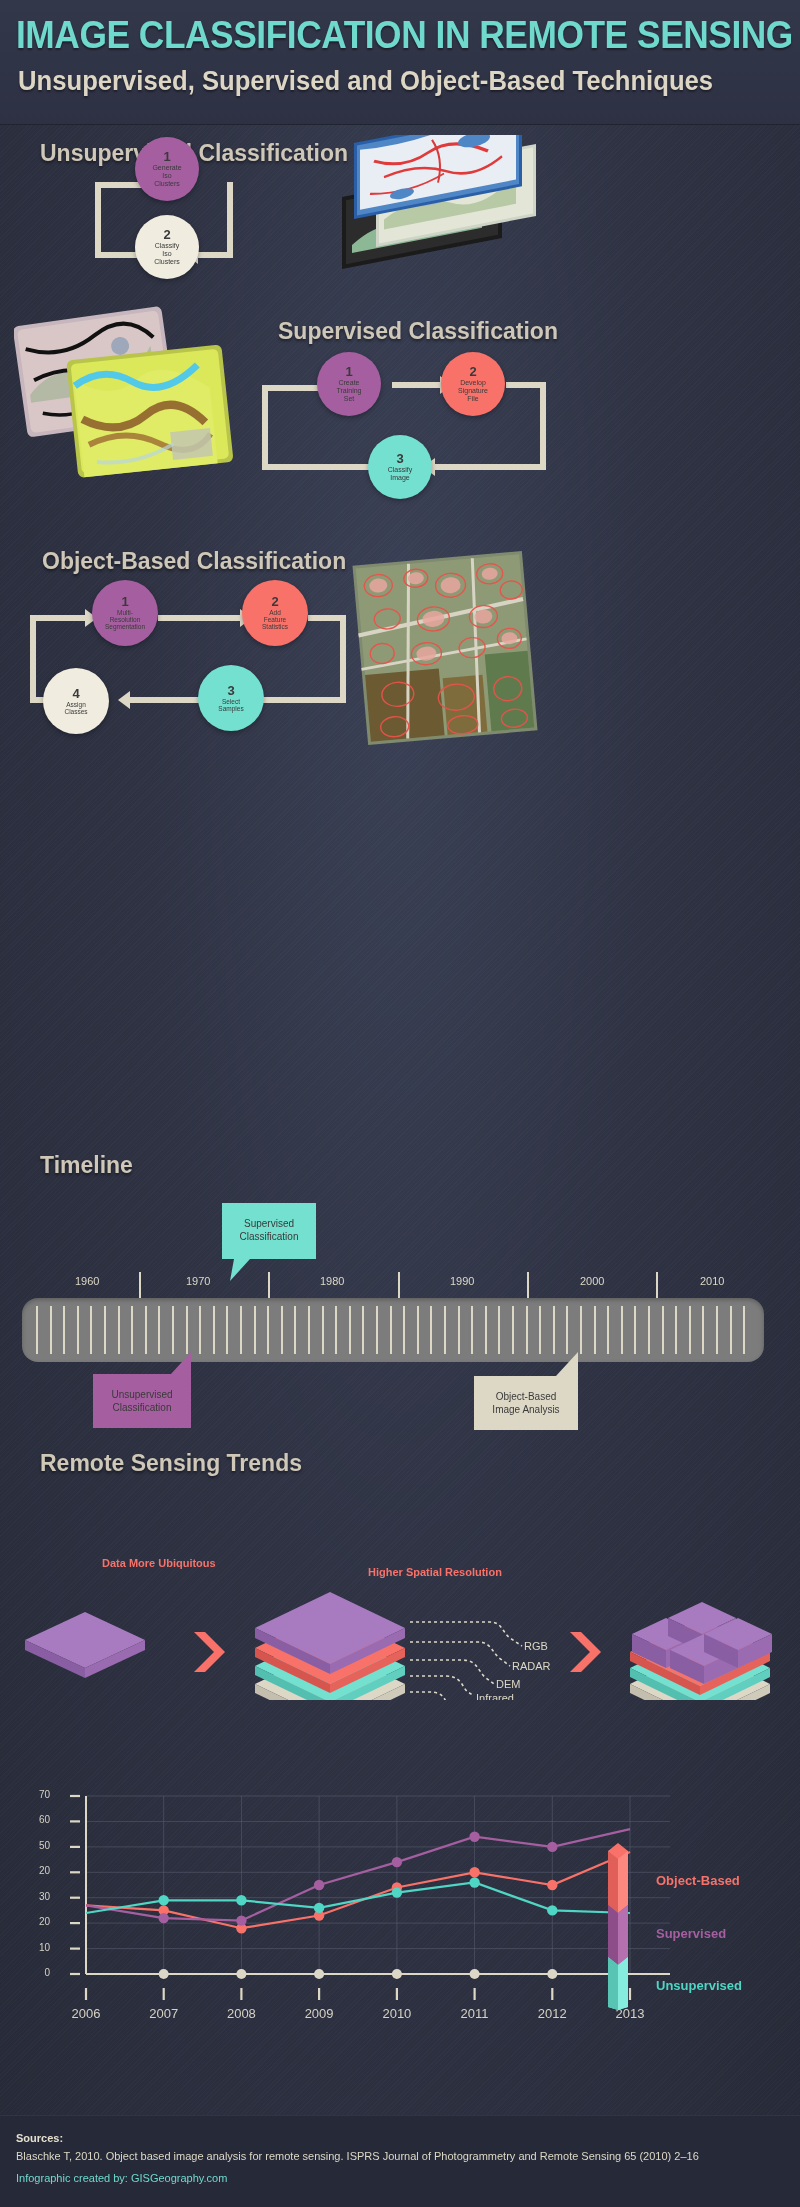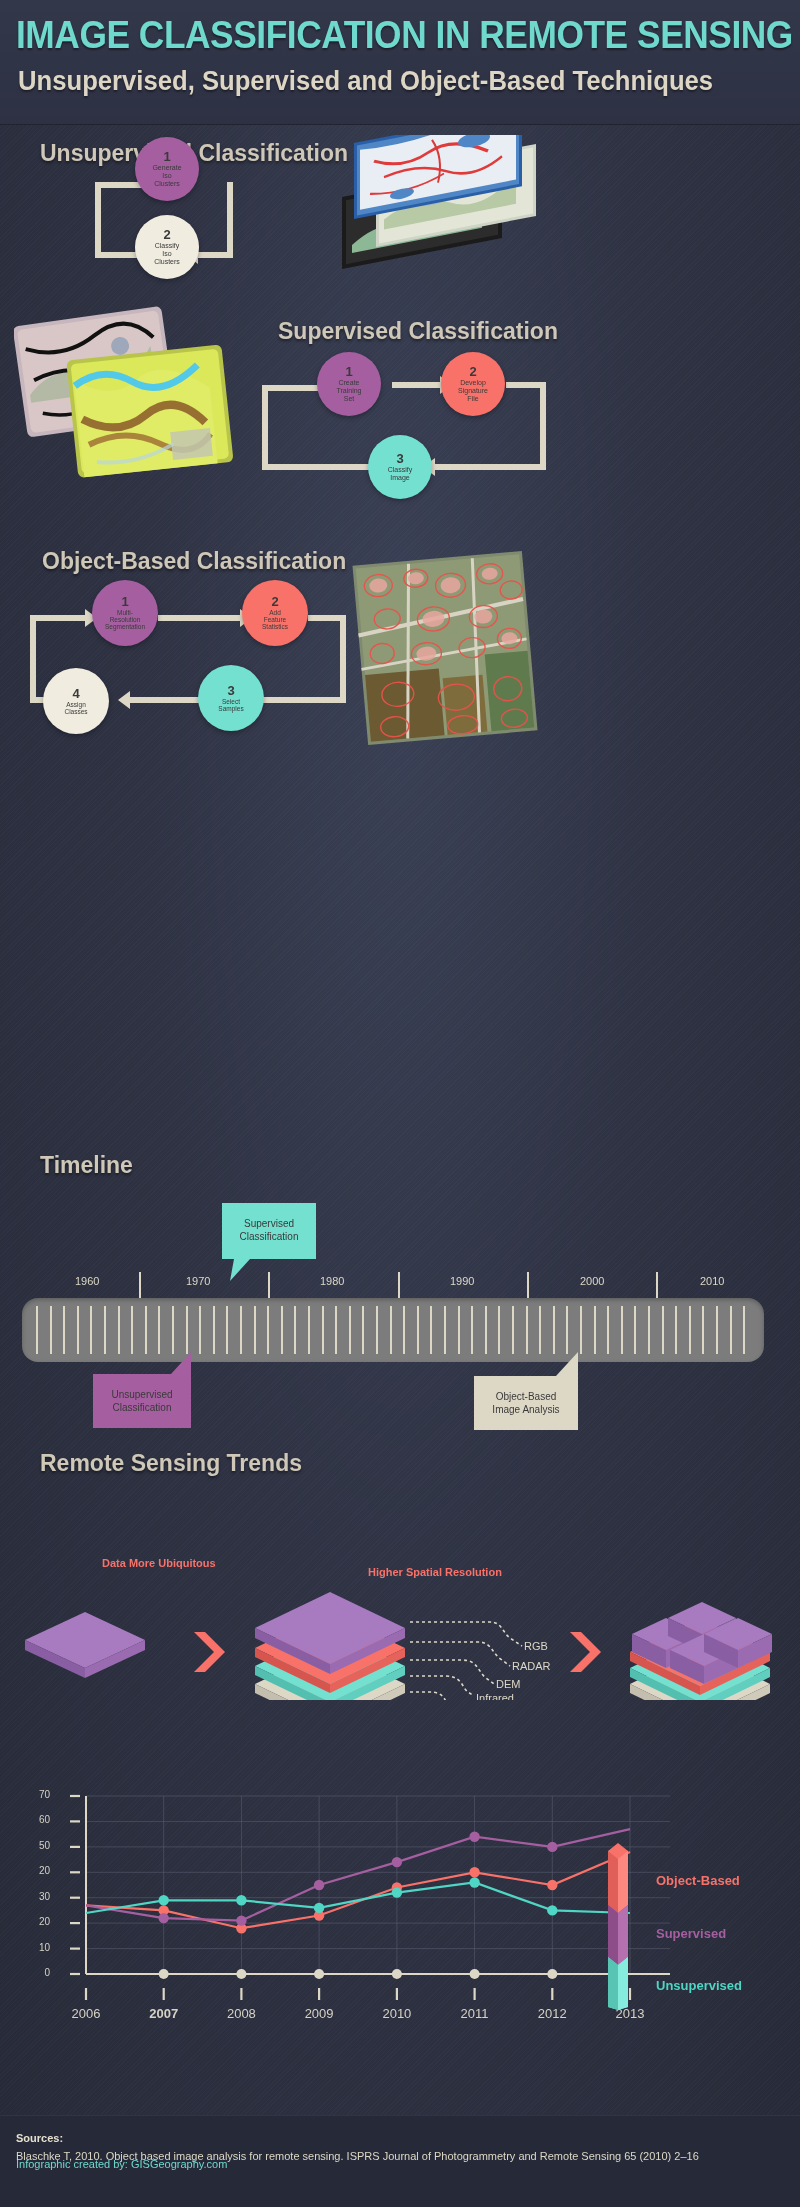--- a/index.html
+++ b/index.html
@@ -92,21 +92,21 @@
       text-shadow: 0 2px 3px rgba(0,0,0,0.45); white-space: nowrap; }
   .ytick { position: absolute; color: #d7d2c4; font-size: 10px; text-align: right; width: 28px; }
   .xtick { position: absolute; color: #d7d2c4; font-size: 13px; text-align: center; width: 40px; }
   .legend-lbl { position: absolute; font-weight: bold; font-size: 13px; white-space: nowrap; }
 
   
   .footer { position: absolute; left: 0; bottom: 0; width: 800px; height: 92px;
       background: #262a38; border-top: 1px solid rgba(255,255,255,0.05); }
   .src-head { position: absolute; left: 16px; top: 16px; color: #e6e0d0; font-size: 11px; font-weight: bold; }
   .src-1 { position: absolute; left: 16px; top: 34px; color: #ddd8c6; font-size: 11px; white-space: nowrap; }
-  .src-2 { position: absolute; left: 16px; top: 42px; color: #6fd9cd; font-size: 11px; white-space: nowrap; }
+  .src-2 { position: absolute; left: 16px; top: 56px; color: #6fd9cd; font-size: 11px; white-space: nowrap; }
 </style>
 </head>
 <body>
 
 <div id="root">
 
   <div class="header">
     <div class="title-main">IMAGE CLASSIFICATION IN REMOTE SENSING</div>
     <div class="title-sub">Unsupervised, Supervised and Object-Based Techniques</div>
   </div>
@@ -545,21 +545,21 @@
         <circle cx="133.7" cy="110.3" r="5.2" fill="#4fd6c4"></circle>
         <circle cx="211.4" cy="110.3" r="5.2" fill="#4fd6c4"></circle>
         <circle cx="289.1" cy="117.9" r="5.2" fill="#4fd6c4"></circle>
         <circle cx="366.9" cy="102.6" r="5.2" fill="#4fd6c4"></circle>
         <circle cx="444.6" cy="92.5" r="5.2" fill="#4fd6c4"></circle>
         <circle cx="522.3" cy="120.4" r="5.2" fill="#4fd6c4"></circle>
       </svg>
   </div>
   <div id="chart-xlabels">
       <div class="xtick" style="position:absolute; left:66.0px; top:2006px;">2006</div>
-      <div class="xtick" style="position:absolute; left:143.7px; top:2006px;font-weight:bold;">2007</div>
+      <div class="xtick" style="position:absolute; left:143.7px; top:2006px;">2007</div>
       <div class="xtick" style="position:absolute; left:221.4px; top:2006px;">2008</div>
       <div class="xtick" style="position:absolute; left:299.1px; top:2006px;">2009</div>
       <div class="xtick" style="position:absolute; left:376.9px; top:2006px;">2010</div>
       <div class="xtick" style="position:absolute; left:454.6px; top:2006px;">2011</div>
       <div class="xtick" style="position:absolute; left:532.3px; top:2006px;">2012</div>
       <div class="xtick" style="position:absolute; left:610.0px; top:2006px;">2013</div>
     </div>
   <div id="chart-ylabels">
       <div class="ytick" style="position:absolute; left:22px; top:1789.0px;">70</div>
       <div class="ytick" style="position:absolute; left:22px; top:1814.4px;">60</div>

